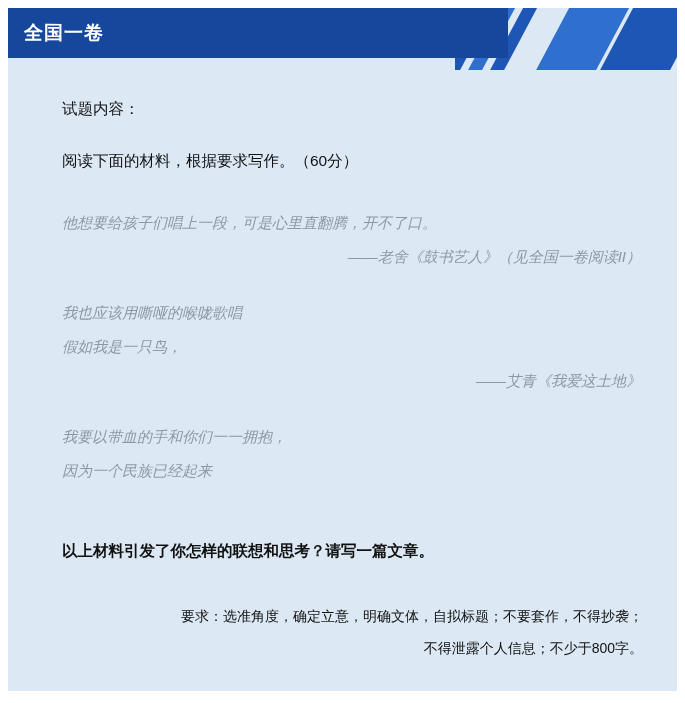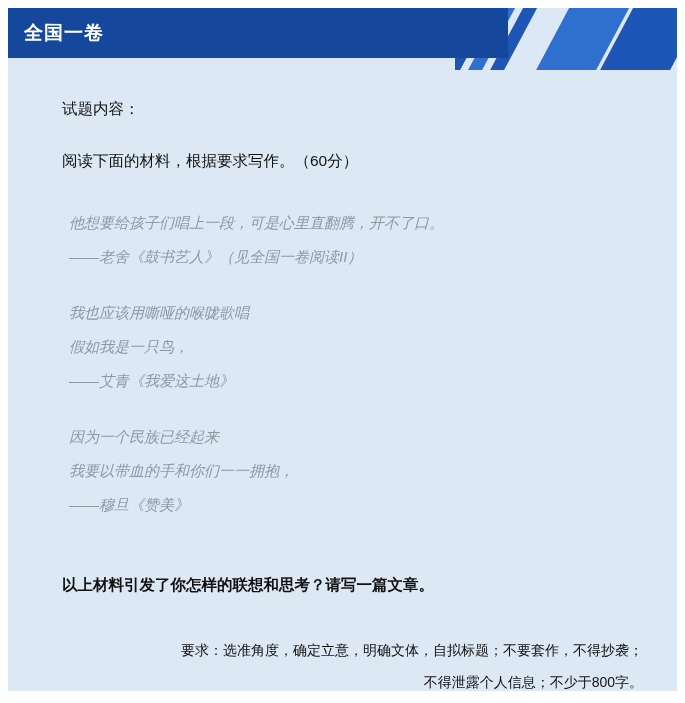--- a/index.html
+++ b/index.html
@@ -109,35 +109,36 @@
   }
   .para {
     font-size: 15.5px;
     line-height: 30px;
     margin: 0 0 30px 0;
     color: #111111;
   }
   .para.tight { margin-bottom: 22px; }
 
   .quote-block {
-    margin: 0 0 8px 7px;
+    margin: 0 0 8px 0;
   }
   .quote-line {
     font-size: 15px;
     line-height: 34px;
     font-style: italic;
     color: #8d98a3;
     margin: 0;
   }
   .quote-attr {
     font-size: 15px;
     line-height: 34px;
     font-style: italic;
     color: #8d98a3;
     margin: 0;
+    text-align: right;
     padding-right: 2px;
   }
   .spacer-sm { height: 14px; }
   .spacer-md { height: 22px; }
 
   .prompt {
     font-size: 15.5px;
     line-height: 30px;
     color: #111111;
     margin: 18px 0 34px 0;
@@ -188,23 +189,22 @@
 
     <div class="quote-block">
       <p class="quote-line">我也应该用嘶哑的喉咙歌唱</p>
       <p class="quote-line">假如我是一只鸟，</p>
       <p class="quote-attr">——艾青《我爱这土地》</p>
     </div>
 
     <div class="spacer-sm"></div>
 
     <div class="quote-block">
+      <p class="quote-line">我要以带血的手和你们一一拥抱，</p>
       <p class="quote-line">因为一个民族已经起来</p>
-      <p class="quote-line">我要以带血的手和你们一一拥抱，</p>
-      <p class="quote-attr">——穆旦《赞美》</p>
     </div>
 
     <div class="spacer-md"></div>
 
     <p class="prompt">以上材料引发了你怎样的联想和思考？请写一篇文章。</p>
 
     <p class="requirement">要求：选准角度，确定立意，明确文体，自拟标题；不要套作，不得抄袭；</p>
     <p class="requirement">不得泄露个人信息；不少于800字。</p>
 
   </div>

